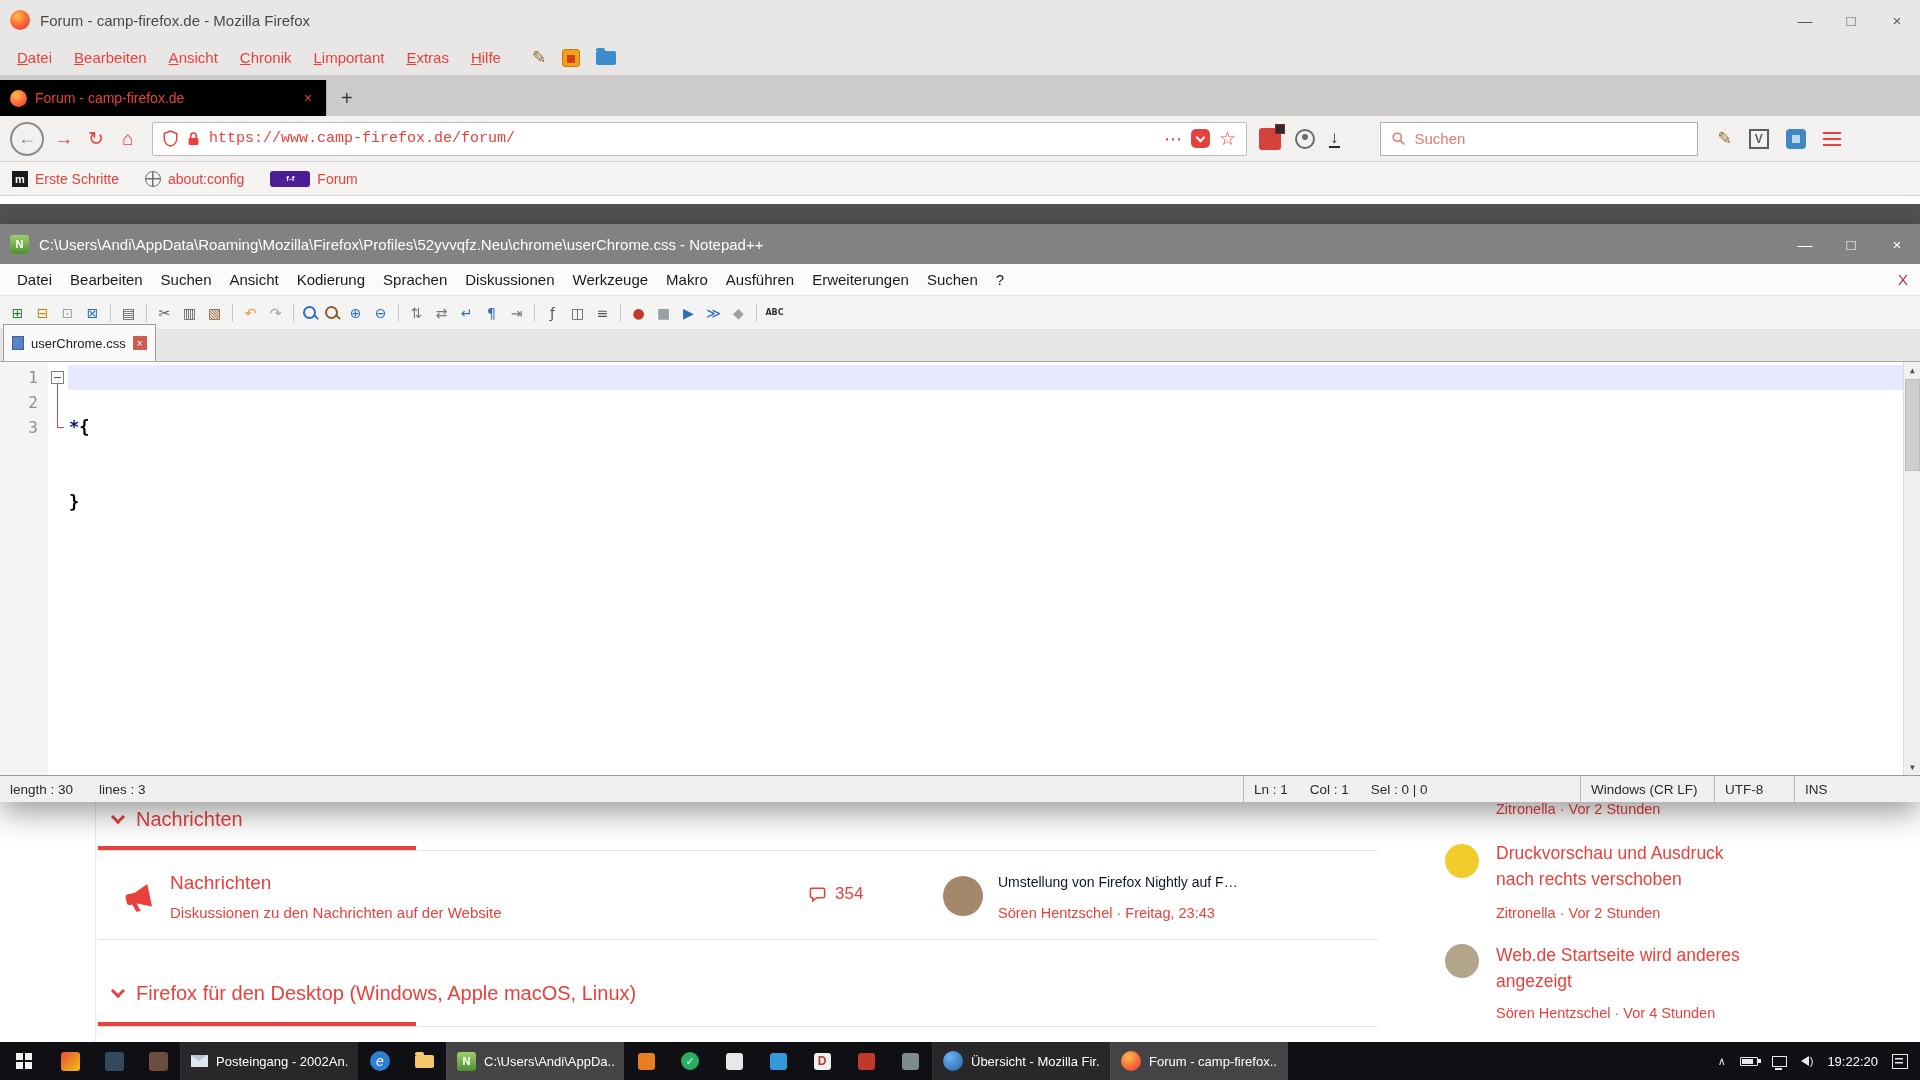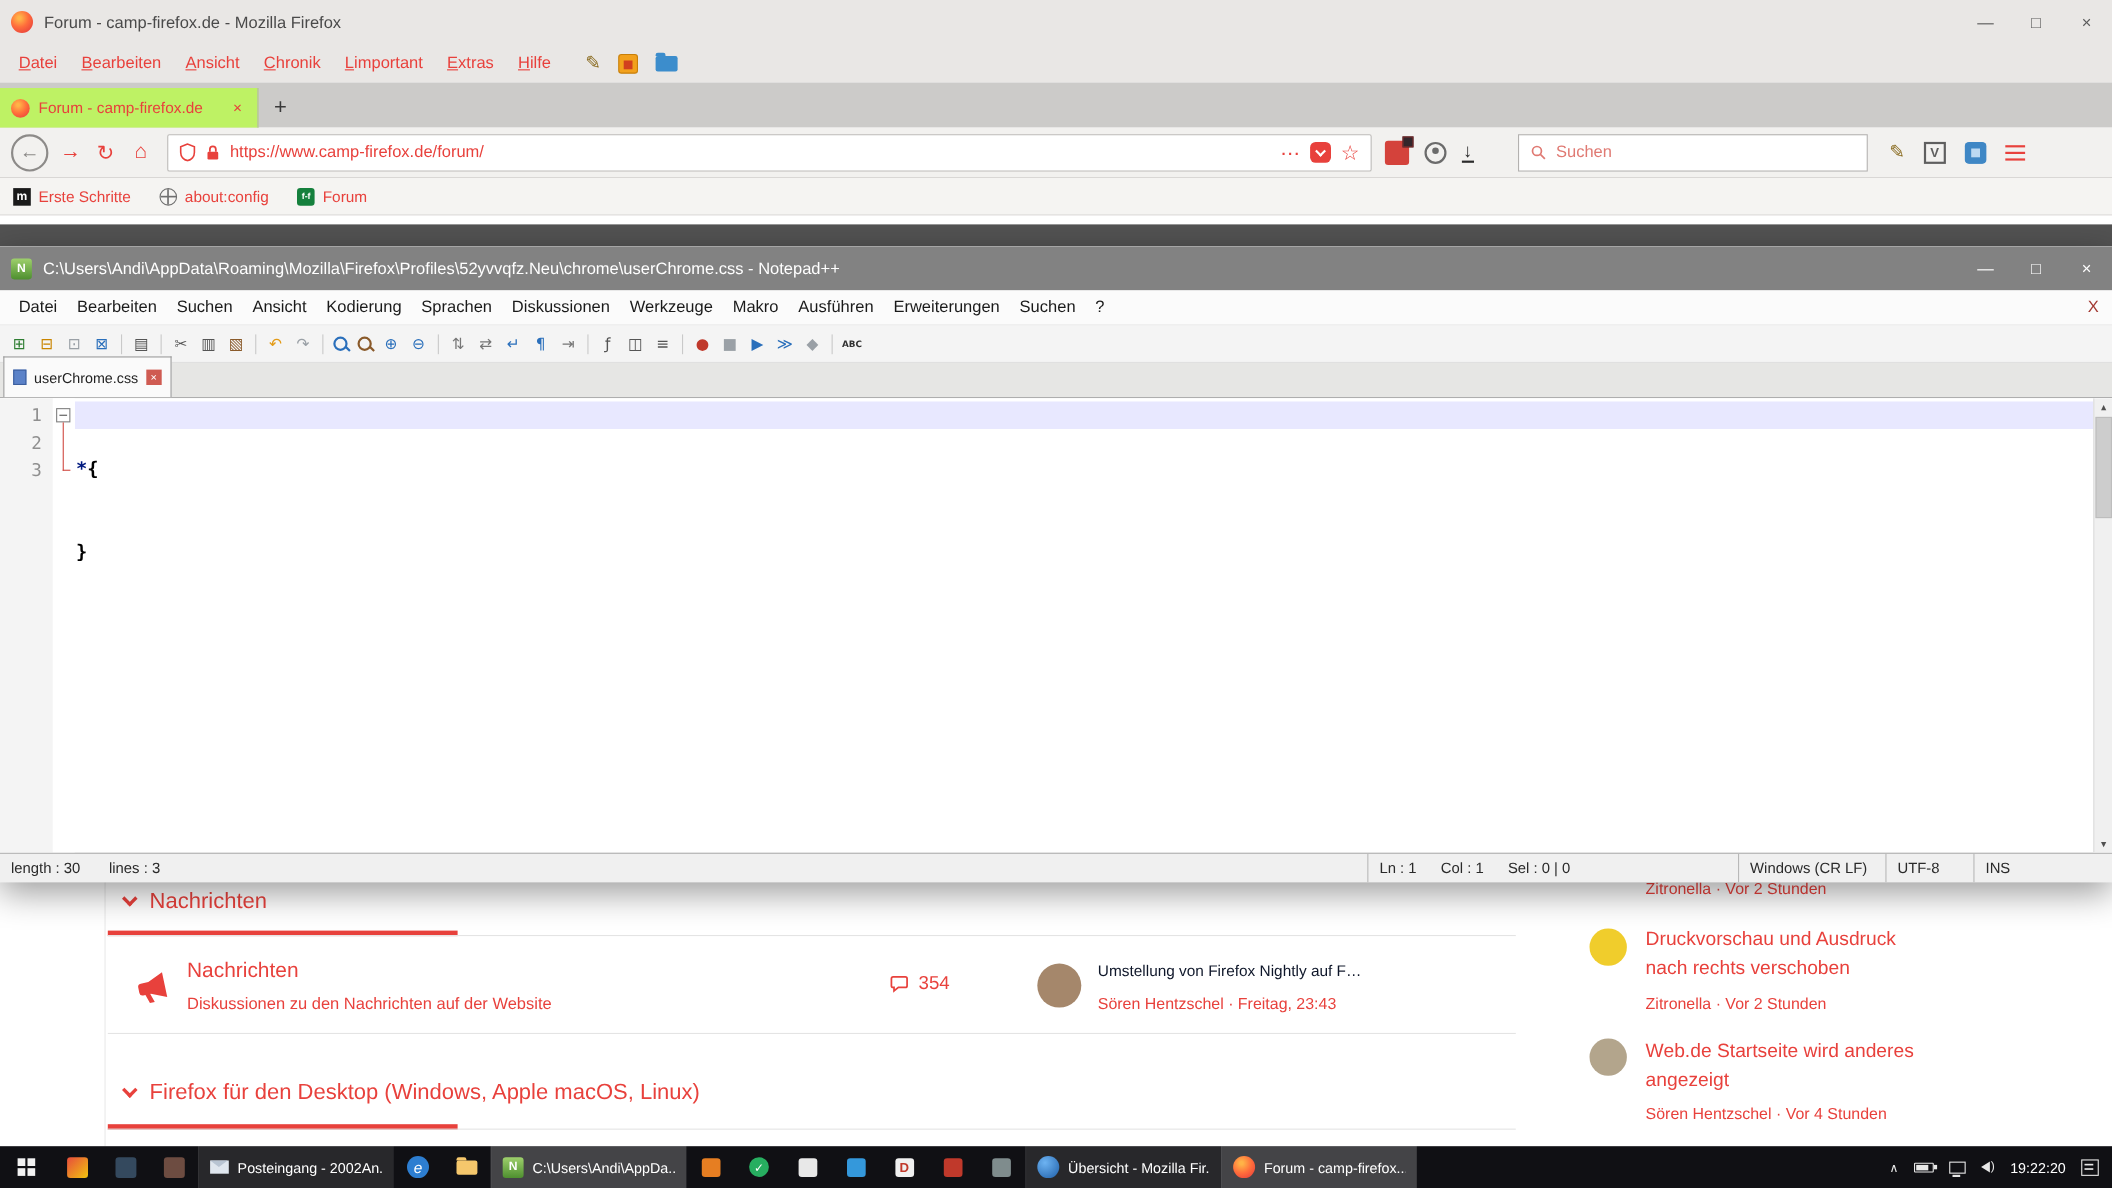--- a/index.html
+++ b/index.html
@@ -20,33 +20,33 @@
   .menu-item { color:#e8413c; font-size:15px; padding:0 11px; white-space:nowrap; }
   .mkey { text-decoration:underline; }
   .mb-icons { display:flex; gap:16px; margin-left:20px; align-items:center; }
   .pencil-glyph { color:#8a6b1f; font-size:17px; }
   .orange-app { width:18px; height:18px; background:#f2a11c; border-radius:3px; border:1px solid #c87f08;
     background-image:linear-gradient(#d2401e,#d2401e); background-size:8px 8px; background-position:4px 5px; background-repeat:no-repeat; }
   .blue-folder { width:20px; height:14px; background:#3c8dcc; border-radius:2px; position:relative; }
   .blue-folder::before { content:""; position:absolute; left:0; top:-3px; width:9px; height:3px; background:#3c8dcc; border-radius:2px 2px 0 0; }
 
   .ff-tabbar { height:41px; background:#cccbc9; display:flex; align-items:flex-end; }
-  .ff-tab { width:235px; height:36px; background:#bef264; display:flex; align-items:center; padding:0 10px; gap:8px; border-right:1px solid #b5b3b1; }
+  .ff-tab { width:327px; height:36px; background:#000000; display:flex; align-items:center; padding:0 10px; gap:8px; border-right:1px solid #b5b3b1; }
   .tab-favicon { width:17px; height:17px; border-radius:50%;
     background:radial-gradient(circle at 38% 32%, #ffb347 8%, #ff6d3b 50%, #e8413c 90%); flex:0 0 auto; }
   .ff-tab-label { color:#e8413c; font-size:14px; flex:1; white-space:nowrap; overflow:hidden; }
   .ff-tab-close { color:#e8413c; font-size:14px; padding:2px 4px; }
   .newtab-btn { color:#3a3a3a; font-size:20px; height:36px; display:flex; align-items:center; padding:0 14px; }
 
   .ff-navbar { height:46px; background:#f2f1ef; display:flex; align-items:center; padding:0 10px; border-bottom:1px solid #d6d4d2; }
   .nav-btn { width:32px; height:32px; display:flex; align-items:center; justify-content:center; font-size:19px; color:#e8413c; flex:0 0 auto; }
   .back-btn { width:34px; height:34px; border:2px solid #8d8b89; border-radius:50%; color:#8d8b89; font-size:18px; margin-right:4px; }
   .urlbar { width:1095px; height:34px; margin-left:8px; background:#fff; border:1px solid #bdbbb9; border-radius:2px;
     display:flex; align-items:center; padding:0 10px; gap:9px; }
-  .url-input { flex:1; border:none; outline:none; background:transparent; color:#e8413c; font-size:15px; font-family:Liberation Sans, sans-serif; }
+  .url-input { flex:1; border:none; outline:none; background:transparent; color:#e8413c; font-size:15px; font-family:Liberation Mono, monospace; }
   .url-dots { color:#e8413c; font-size:18px; }
   .pocket-icon { width:19px; height:19px; background:#e8413c; border-radius:5px; display:flex; align-items:center; justify-content:center; }
   .chev { width:7px; height:7px; border-right:2px solid #fff; border-bottom:2px solid #fff; transform:rotate(45deg); margin-top:-3px; }
   .star-glyph { color:#e8413c; font-size:19px; }
   .ext-group { display:flex; align-items:center; gap:14px; margin-left:12px; }
   .ublock { width:22px; height:22px; background:#d4423b; border-radius:3px; position:relative; }
   .ublock-badge { position:absolute; right:-4px; top:-4px; width:10px; height:10px; background:#33262b; border:1px solid #7c2b2b; }
   .profile-icon { width:20px; height:20px; border:2px solid #6b6b6b; border-radius:50%; position:relative; }
   .profile-icon::before { content:""; position:absolute; left:5px; top:3px; width:6px; height:6px; border-radius:50%; background:#6b6b6b; }
   .download-glyph { color:#2b2b2b; font-size:17px; border-bottom:2px solid #2b2b2b; line-height:1.05; padding:0 1px; }
@@ -56,21 +56,21 @@
   .right-icons { display:flex; align-items:center; gap:17px; margin-left:20px; }
   .vbox-icon { width:20px; height:20px; border:2px solid #5f5f5f; color:#5f5f5f; font-size:12px; font-weight:bold; display:flex; align-items:center; justify-content:center; }
   .blue-ext { width:20px; height:20px; background:#3f87c5; border-radius:4px; background-image:linear-gradient(#bcd9f2,#bcd9f2); background-size:8px 8px; background-position:6px 6px; background-repeat:no-repeat; }
   .hamburger { width:18px; height:2px; background:#e8413c; box-shadow:0 -6px 0 #e8413c, 0 6px 0 #e8413c; }
 
   .ff-bookmarks { height:34px; background:#f5f4f2; display:flex; align-items:center; padding-left:12px; gap:26px; border-bottom:1px solid #d6d4d2; }
   .bm-item { display:flex; align-items:center; gap:7px; color:#e8413c; font-size:14px; }
   .bm-m { width:16px; height:16px; background:#1a1a1a; color:#fff; font-size:11px; font-weight:bold; display:flex; align-items:center; justify-content:center; }
   .bm-globe { width:16px; height:16px; border-radius:50%; border:1.5px solid #6f6f6f;
     background:linear-gradient(#6f6f6f,#6f6f6f) center/100% 1.5px no-repeat, linear-gradient(#6f6f6f,#6f6f6f) center/1.5px 100% no-repeat; }
-  .bm-ff { width:16px; height:16px; background:#15803d; border-radius:3px; color:#fff; font-size:8px; font-weight:bold; display:flex; align-items:center; justify-content:center; }
+  .bm-ff { width:40px; height:16px; background:#4c1d95; border-radius:3px; color:#fff; font-size:8px; font-weight:bold; display:flex; align-items:center; justify-content:center; }
 
   .ff-content { position:relative; height:846px; background:#fff; overflow:hidden; }
   .page-topstrip { position:absolute; left:0; top:8px; right:0; height:20px; background:#525252; }
   .left-vline { position:absolute; left:95px; top:600px; bottom:0; width:1px; background:#e9e9e9; }
 
   .section-header { position:absolute; display:flex; align-items:center; gap:13px; color:#e8413c; font-size:20px; }
   .red-chevron { width:10px; height:10px; border-right:3px solid #e8413c; border-bottom:3px solid #e8413c; transform:rotate(45deg); margin-top:-5px; }
   .grayline { position:absolute; height:1px; background:#e4e4e4; }
   .redbar { position:absolute; height:5px; background:#e8413c; }
 

